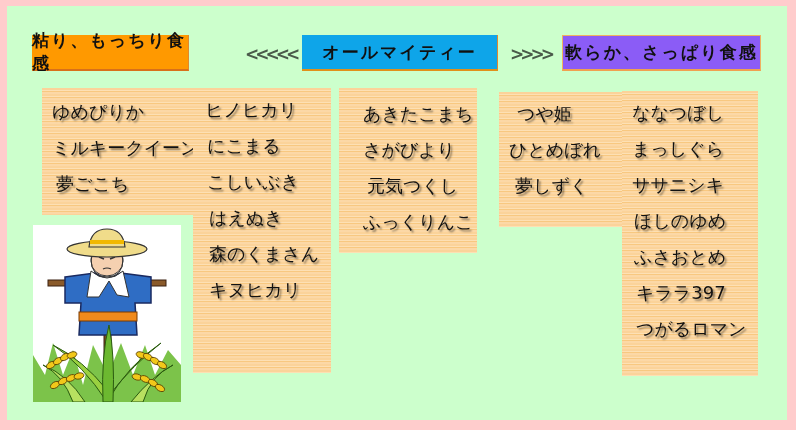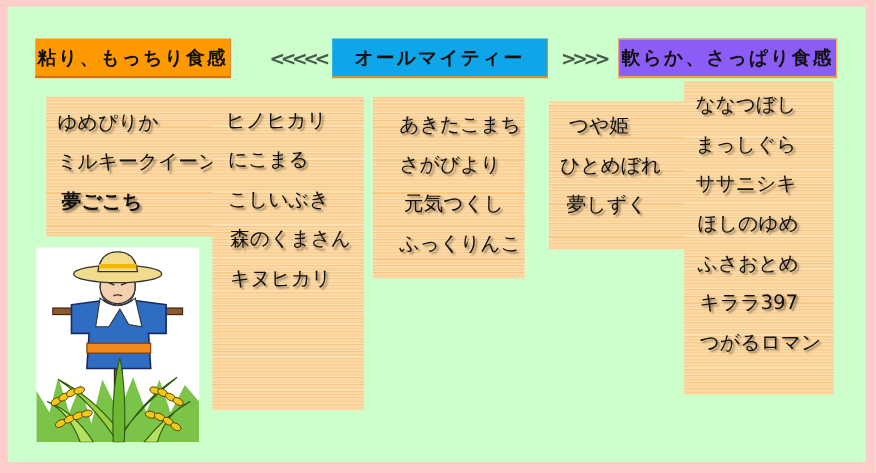--- a/index.html
+++ b/index.html
@@ -45,43 +45,44 @@
     .illus {
       position: absolute; left: 26px; top: 219px; width: 148px; height: 177px;
       background: #ffffff;
     }
   </style>
 </head>
 <body>
 
 <div class="frame">
 
-  <div class="hdr sticky" style="left:25px; top:29px; width:178px;">粘り、もっちり食感</div>
+  <div class="hdr sticky" style="left:25px; top:29px; width:157px;">粘り、もっちり食感</div>
 
   <div class="arrows" style="left:238px; top:38px;">&lt;&lt;&lt;&lt;&lt;</div>
 
   <div class="hdr all" style="left:295px; top:29px; width:196px;">オールマイティー</div>
 
   <div class="arrows" style="left:503px; top:38px;">&gt;&gt;&gt;&gt;</div>
 
   <div class="hdr light" style="left:555px; top:29px; width:199px;">軟らか、さっぱり食感</div>
 
   <div class="col" style="left:23px; top:82px; width:157px; height:127px; padding-left:10px;margin-left:12px;">
     <ul>
       <li>ゆめぴりか</li>
       <li>ミルキークイーン</li>
-      <li style="padding-left:4px;font-weight:bold;">夢ごこち</li>
+      <li style="padding-left:4px;">夢ごこち</li>
     </ul>
   </div>
 
   <div class="col" style="left:186px; top:82px; width:138px; height:285px; padding-left:12px; padding-top:4px;">
     <ul>
       <li>ヒノヒカリ</li>
       <li style="padding-left:2px;">にこまる</li>
       <li style="padding-left:2px;">こしいぶき</li>
+      <li style="padding-left:4px;">はえぬき</li>
       <li style="padding-left:4px;">森のくまさん</li>
       <li style="padding-left:4px;">キヌヒカリ</li>
     </ul>
   </div>
 
   <div class="col" style="left:332px; top:82px; width:138px; height:165px; padding-left:24px; padding-top:8px;">
     <ul>
       <li>あきたこまち</li>
       <li>さがびより</li>
       <li style="padding-left:4px;">元気つくし</li>
@@ -90,21 +91,21 @@
   </div>
 
   <div class="col" style="left:492px; top:86px; width:130px; height:135px; padding-left:10px; padding-top:4px;font-family:Liberation Serif, serif;">
     <ul>
       <li style="padding-left:8px;">つや姫</li>
       <li>ひとめぼれ</li>
       <li style="padding-left:6px;">夢しずく</li>
     </ul>
   </div>
 
-  <div class="col" style="left:615px; top:68px; width:136px; height:285px; padding-left:10px; padding-top:4px;">
+  <div class="col" style="left:615px; top:85px; width:136px; height:285px; padding-left:10px; padding-top:4px;">
     <ul>
       <li>ななつぼし</li>
       <li>まっしぐら</li>
       <li>ササニシキ</li>
       <li style="padding-left:2px;">ほしのゆめ</li>
       <li style="padding-left:2px;">ふさおとめ</li>
       <li style="padding-left:4px;">キララ397</li>
       <li style="padding-left:4px;">つがるロマン</li>
     </ul>
   </div>

